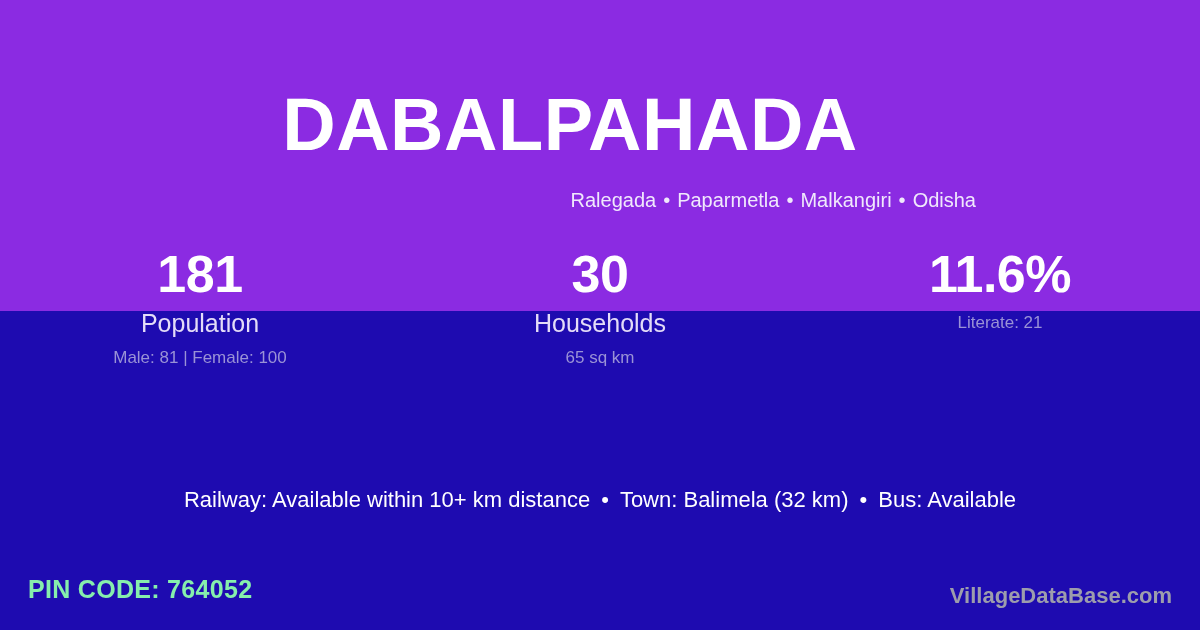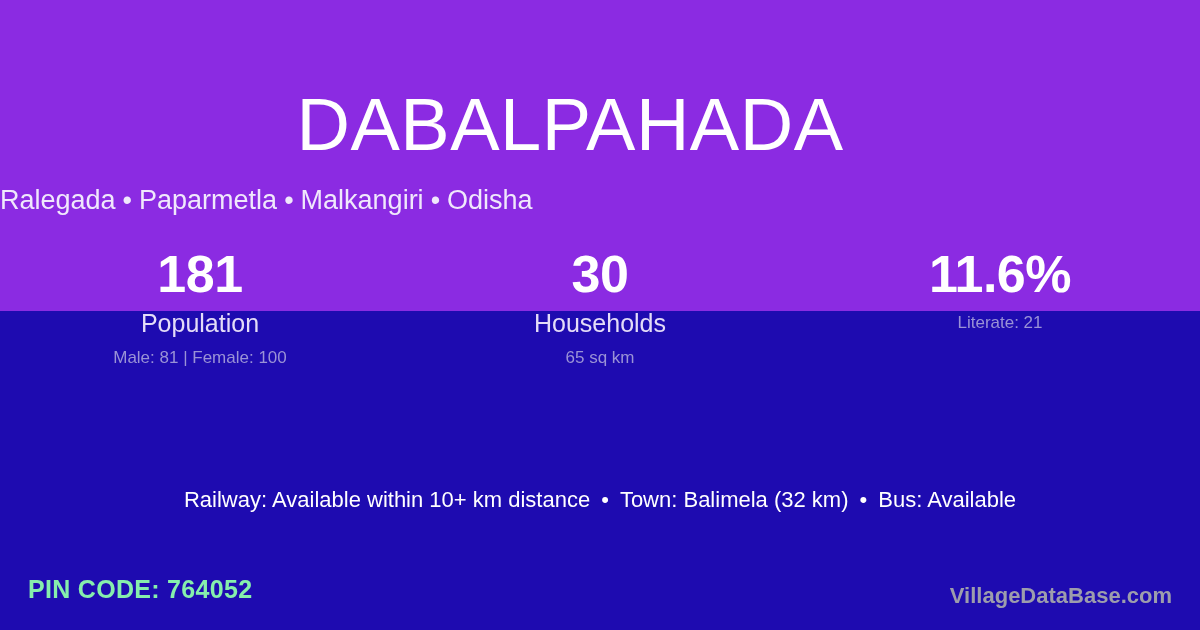--- a/index.html
+++ b/index.html
@@ -35,34 +35,34 @@
   
   .village-title {
     position: absolute;
     left: 0;
     top: 83px;
     width: 1140px;
     text-align: center;
     color: #FFFFFF;
     font-size: 74px;
     line-height: 84px;
-    font-weight: 400;
+    font-weight: 700;
     letter-spacing: 0.5px;
     white-space: nowrap;
   }
 
   
   .village-subtitle {
     position: absolute;
     left: 0;
     top: 182px;
     width: 976px;
-    text-align: left;
+    text-align: right;
     color: #F0E8FC;
-    font-size: 27px;
+    font-size: 20px;
     line-height: 36px;
     font-weight: 400;
     white-space: nowrap;
   }
   .village-subtitle .sep {
     padding: 0 7px;
     color: #F0E8FC;
   }
 
   

